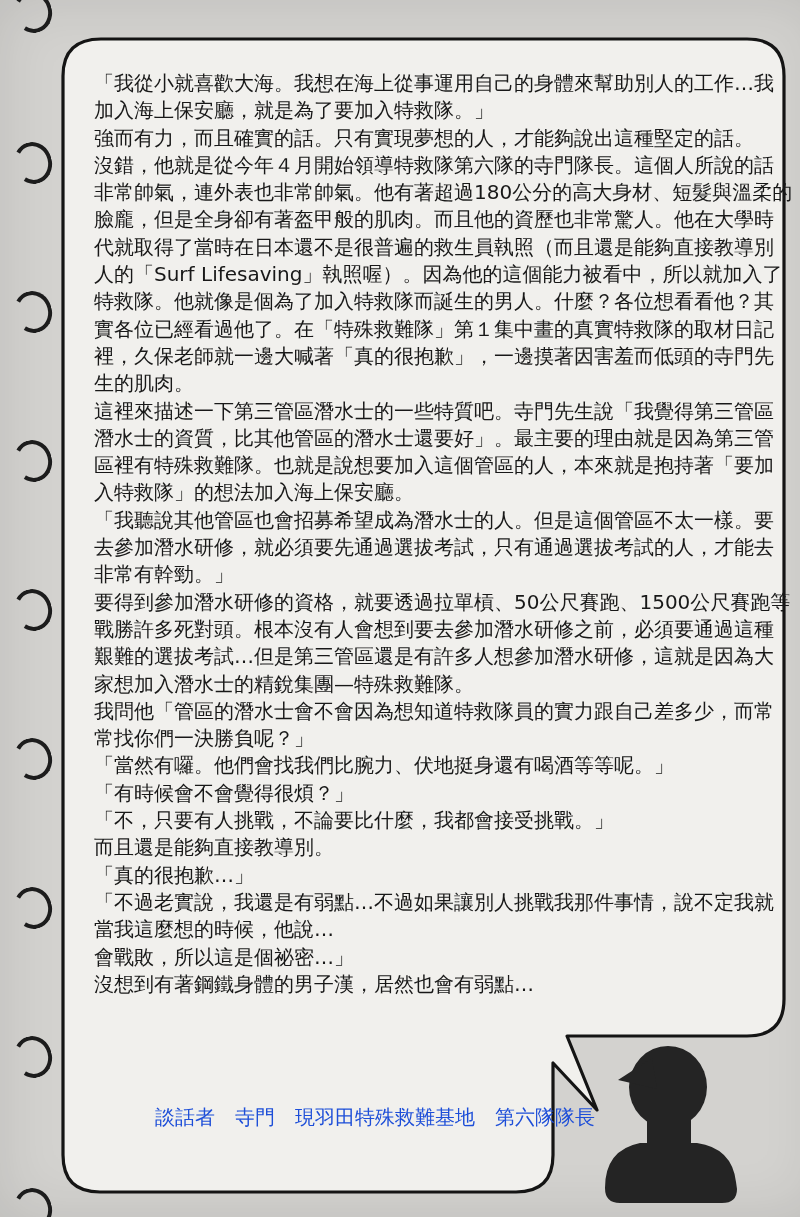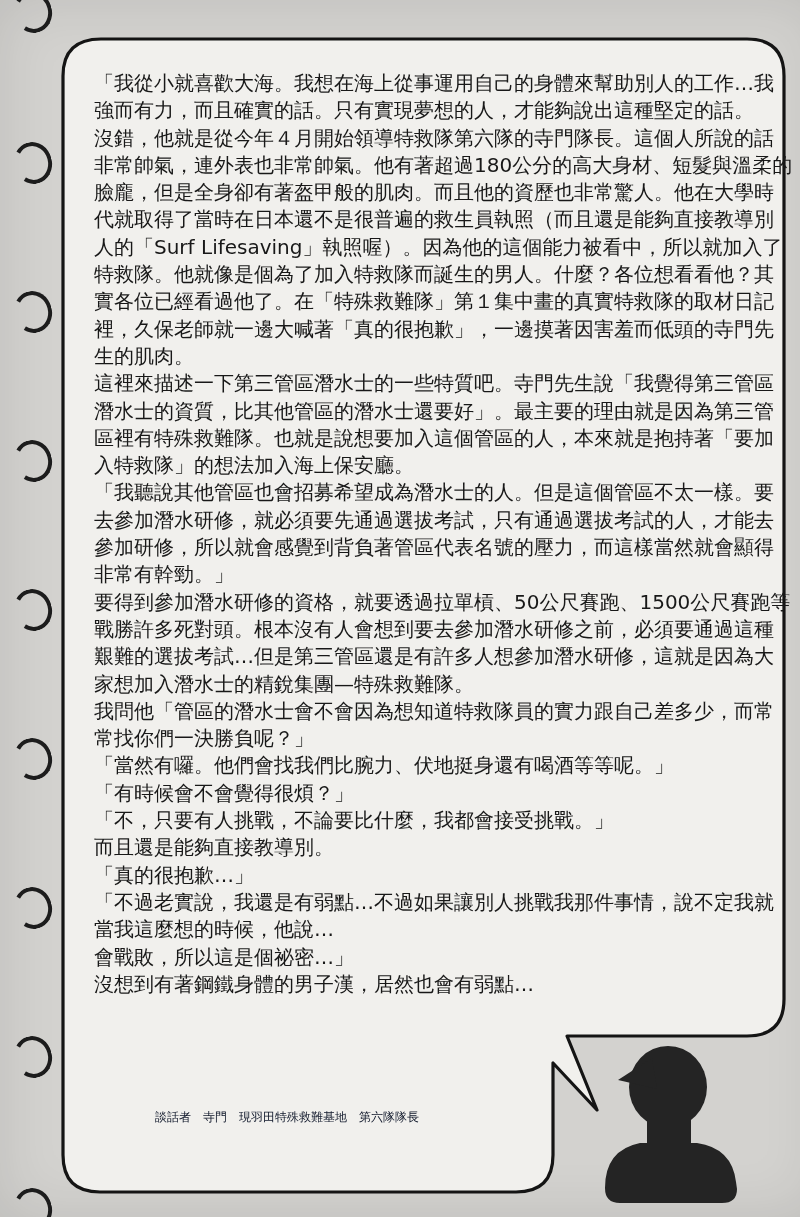--- a/index.html
+++ b/index.html
@@ -34,22 +34,22 @@
     z-index:3;
   }
   .text-line{
     white-space:nowrap;
     height:27.3px;
   }
   .attribution{
     position:absolute;
     left:155px;top:1103px;
     width:420px;
-    color:#0f172a;
-    font-size:12px;
+    color:#1d4ed8;
+    font-size:20px;
     line-height:28px;
     white-space:nowrap;
     z-index:3;
   }
 </style>
 </head>
 <body>
 
 <div class="page">
 
@@ -73,37 +73,37 @@
       <ellipse cx="668" cy="1087" rx="39" ry="41"></ellipse>
       <polygon points="618,1080 652,1058 657,1089"></polygon>
       <rect x="647" y="1092" width="44" height="54"></rect>
       <path d="M 605,1188 Q 605,1150 640,1143 L 697,1143 Q 732,1148 736,1182
                L 737,1189 Q 737,1203 722,1203 L 620,1203 Q 605,1203 605,1188 Z"></path>
     </g>
   </svg>
 
   <div class="text-block">
       <div class="text-line">「我從小就喜歡大海。我想在海上從事運用自己的身體來幫助別人的工作…我</div>
+      <div class="text-line">加入海上保安廳，就是為了要加入特救隊。」</div>
       <div class="text-line">強而有力，而且確實的話。只有實現夢想的人，才能夠說出這種堅定的話。</div>
       <div class="text-line">沒錯，他就是從今年４月開始領導特救隊第六隊的寺門隊長。這個人所說的話</div>
       <div class="text-line">非常帥氣，連外表也非常帥氣。他有著超過180公分的高大身材、短髮與溫柔的</div>
       <div class="text-line">臉龐，但是全身卻有著盔甲般的肌肉。而且他的資歷也非常驚人。他在大學時</div>
       <div class="text-line">代就取得了當時在日本還不是很普遍的救生員執照（而且還是能夠直接教導別</div>
       <div class="text-line">人的「Surf Lifesaving」執照喔）。因為他的這個能力被看中，所以就加入了</div>
       <div class="text-line">特救隊。他就像是個為了加入特救隊而誕生的男人。什麼？各位想看看他？其</div>
       <div class="text-line">實各位已經看過他了。在「特殊救難隊」第１集中畫的真實特救隊的取材日記</div>
       <div class="text-line">裡，久保老師就一邊大喊著「真的很抱歉」，一邊摸著因害羞而低頭的寺門先</div>
       <div class="text-line">生的肌肉。</div>
       <div class="text-line">這裡來描述一下第三管區潛水士的一些特質吧。寺門先生說「我覺得第三管區</div>
       <div class="text-line">潛水士的資質，比其他管區的潛水士還要好」。最主要的理由就是因為第三管</div>
       <div class="text-line">區裡有特殊救難隊。也就是說想要加入這個管區的人，本來就是抱持著「要加</div>
       <div class="text-line">入特救隊」的想法加入海上保安廳。</div>
       <div class="text-line">「我聽說其他管區也會招募希望成為潛水士的人。但是這個管區不太一樣。要</div>
       <div class="text-line">去參加潛水研修，就必須要先通過選拔考試，只有通過選拔考試的人，才能去</div>
-      <div class="text-line">參加研修，所以就會感覺到背負著管區代表名號的壓力，而這樣當然就會顯得</div>
       <div class="text-line">非常有幹勁。」</div>
       <div class="text-line">要得到參加潛水研修的資格，就要透過拉單槓、50公尺賽跑、1500公尺賽跑等</div>
       <div class="text-line">戰勝許多死對頭。根本沒有人會想到要去參加潛水研修之前，必須要通過這種</div>
       <div class="text-line">艱難的選拔考試…但是第三管區還是有許多人想參加潛水研修，這就是因為大</div>
       <div class="text-line">家想加入潛水士的精銳集團—特殊救難隊。</div>
       <div class="text-line">我問他「管區的潛水士會不會因為想知道特救隊員的實力跟自己差多少，而常</div>
       <div class="text-line">常找你們一決勝負呢？」</div>
       <div class="text-line">「當然有囉。他們會找我們比腕力、伏地挺身還有喝酒等等呢。」</div>
       <div class="text-line">「有時候會不會覺得很煩？」</div>
       <div class="text-line">「不，只要有人挑戰，不論要比什麼，我都會接受挑戰。」</div>

